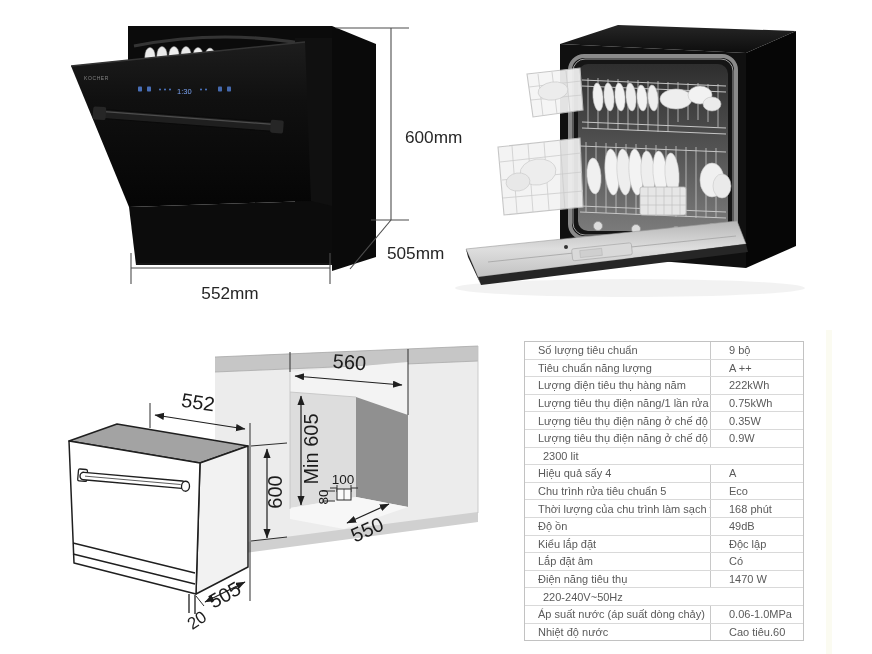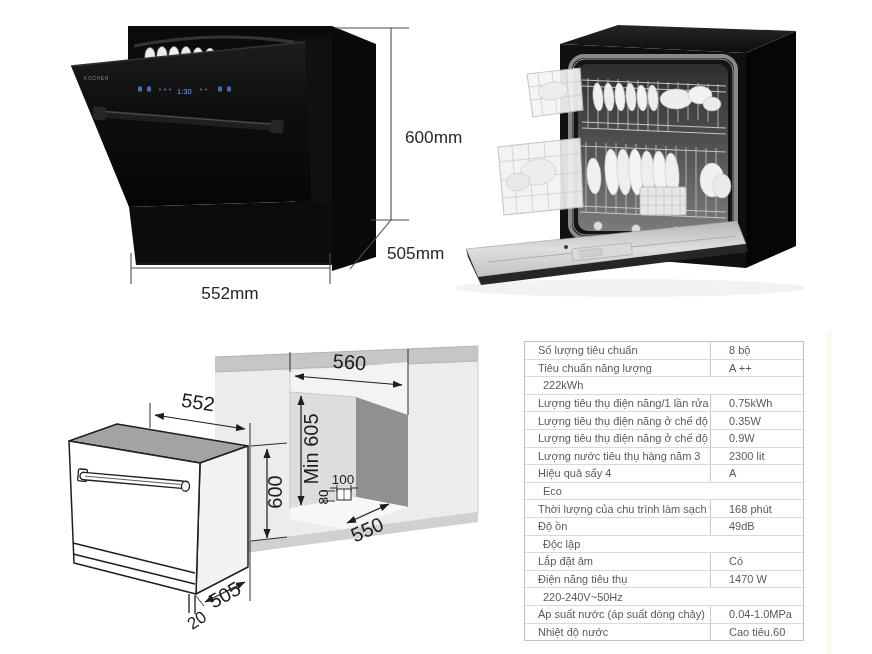--- a/index.html
+++ b/index.html
@@ -239,76 +239,78 @@
       <text transform="translate(328,497) rotate(-90)" text-anchor="middle" font-size="13.5" fill="#1b1b1b">80</text>
       <text transform="translate(370,536) rotate(-24)" text-anchor="middle" font-size="20" fill="#1b1b1b">550</text>
       <text transform="translate(228,601) rotate(-29)" text-anchor="middle" font-size="20" fill="#1b1b1b">505</text>
       <text transform="translate(200,625) rotate(-34)" text-anchor="middle" font-size="17" fill="#1b1b1b">20</text>
     </g>
   </svg>
 
   <div class="spec-table" id="spec-table">
       <div class="spec-row">
         <div class="spec-label">Số lượng tiêu chuẩn</div>
-        <div class="spec-value">8 bộ</div>
+        <div class="spec-value">9 bộ</div>
       </div>
       <div class="spec-row">
         <div class="spec-label">Tiêu chuẩn năng lượng</div>
         <div class="spec-value">A ++</div>
       </div>
       <div class="spec-row">
+        <div class="spec-label">Lượng điện tiêu thụ hàng năm</div>
         <div class="spec-value">222kWh</div>
       </div>
       <div class="spec-row">
         <div class="spec-label">Lượng tiêu thụ điện năng/1 lần rửa tiêu chuẩn</div>
         <div class="spec-value">0.75kWh</div>
       </div>
       <div class="spec-row">
         <div class="spec-label">Lượng tiêu thụ điện năng ở chế độ tắt</div>
         <div class="spec-value">0.35W</div>
       </div>
       <div class="spec-row">
         <div class="spec-label">Lượng tiêu thụ điện năng ở chế độ chờ</div>
         <div class="spec-value">0.9W</div>
       </div>
       <div class="spec-row">
-        <div class="spec-label">Lượng nước tiêu thụ hàng năm  3</div>
         <div class="spec-value">2300 lit</div>
       </div>
       <div class="spec-row">
         <div class="spec-label">Hiệu quả sấy   4</div>
         <div class="spec-value">A</div>
       </div>
       <div class="spec-row">
+        <div class="spec-label">Chu trình rửa tiêu chuẩn 5</div>
         <div class="spec-value">Eco</div>
       </div>
       <div class="spec-row">
         <div class="spec-label">Thời lượng của chu trình làm sạch tiêu chuẩn</div>
         <div class="spec-value">168 phút</div>
       </div>
       <div class="spec-row">
         <div class="spec-label">Độ ồn</div>
         <div class="spec-value">49dB</div>
       </div>
       <div class="spec-row">
+        <div class="spec-label">Kiểu lắp đặt</div>
         <div class="spec-value">Độc lập</div>
       </div>
       <div class="spec-row">
         <div class="spec-label">Lắp đặt âm</div>
         <div class="spec-value">Có</div>
       </div>
       <div class="spec-row">
         <div class="spec-label">Điện năng tiêu thụ</div>
         <div class="spec-value">1470 W</div>
       </div>
       <div class="spec-row">
         <div class="spec-value">220-240V~50Hz</div>
       </div>
       <div class="spec-row">
         <div class="spec-label">Áp suất nước (áp suất dòng chảy)</div>
-        <div class="spec-value">0.04-1.0MPa</div>
+        <div class="spec-value">0.06-1.0MPa</div>
       </div>
       <div class="spec-row">
         <div class="spec-label">Nhiệt độ nước</div>
         <div class="spec-value">Cao tiêu.60</div>
       </div>
     </div>
 </div>
 
 </body></html>

